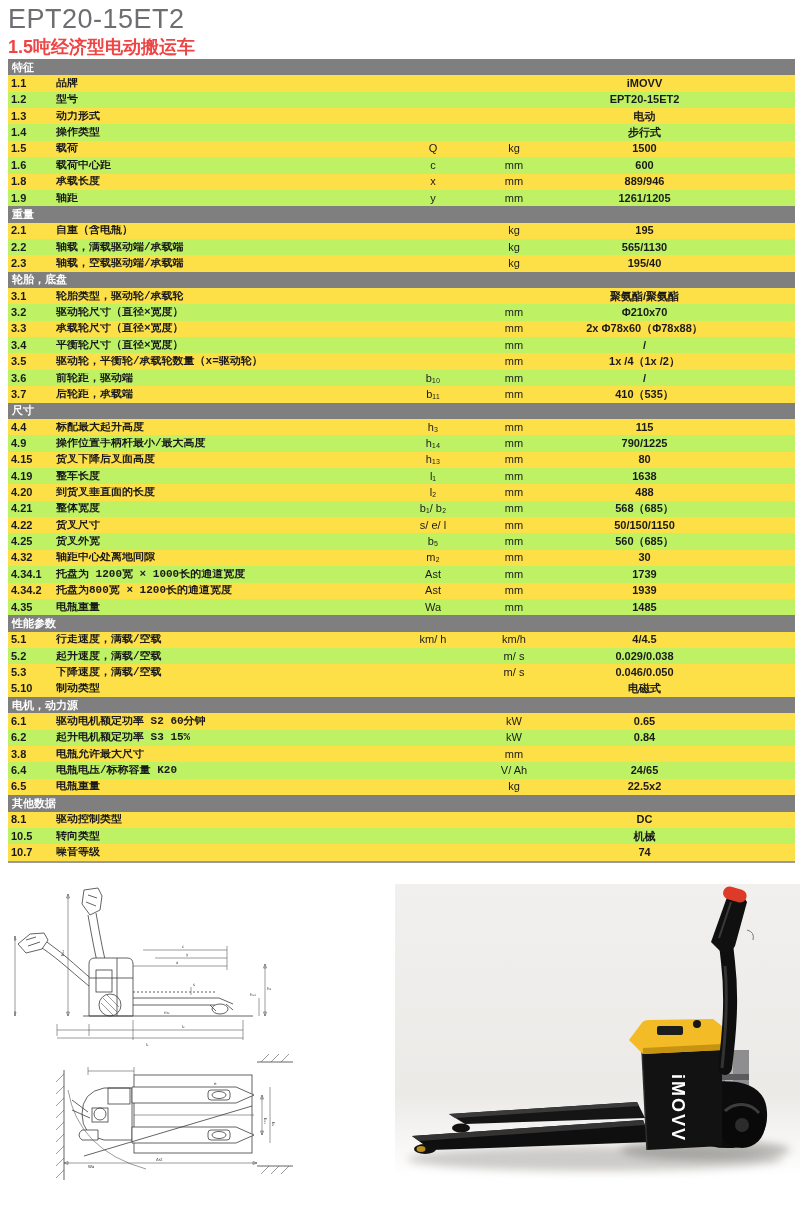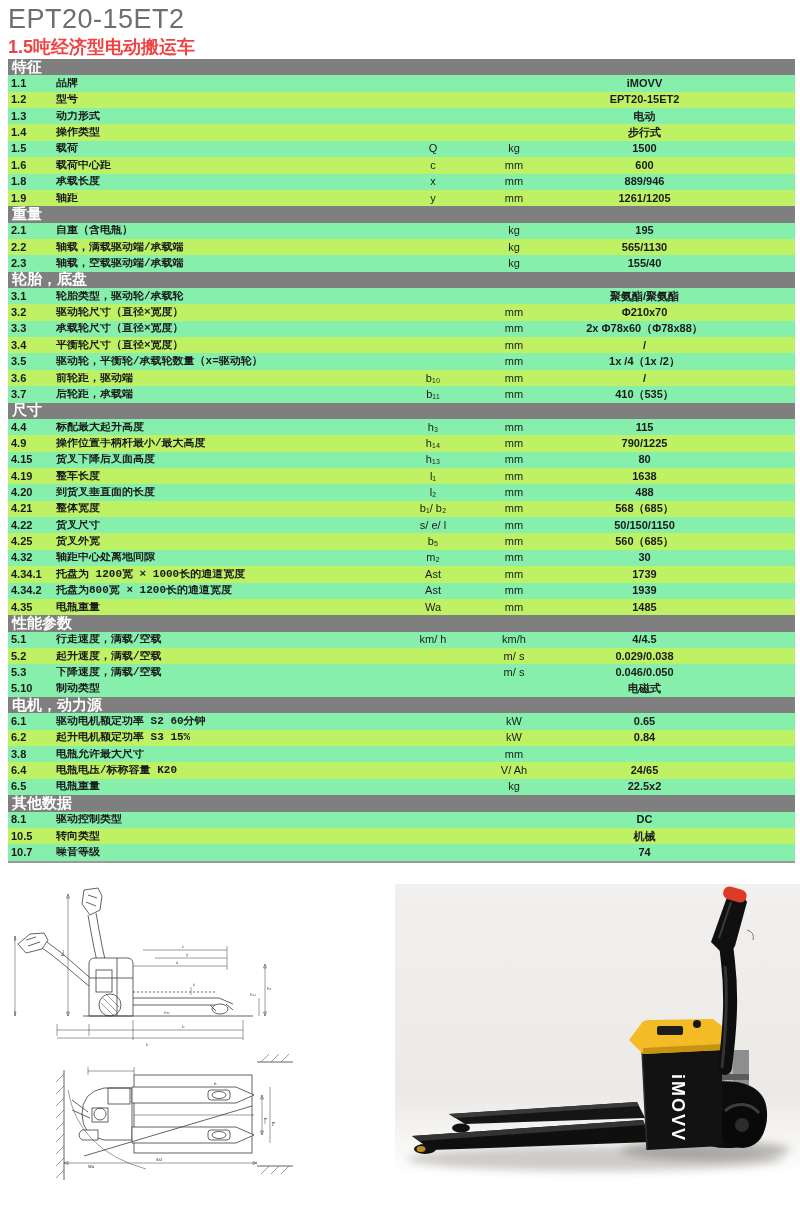--- a/index.html
+++ b/index.html
@@ -1,23 +1,23 @@
 <!DOCTYPE html>
 <html><head>
 <meta charset="utf-8">
 <style>
   html,body{margin:0;padding:0;background:#ffffff;}
   body{width:800px;height:1215px;position:relative;font-family:"Liberation Sans","DejaVu Sans",sans-serif;color:#1a1a1a;overflow:hidden;}
   .page-title{position:absolute;left:8px;top:4px;font-size:27px;font-weight:400;color:#6d6e71;letter-spacing:.5px;}
   .page-subtitle{position:absolute;left:8px;top:35px;font-size:18px;font-weight:bold;color:#ef4444;}
   .spec-table{position:absolute;left:8px;top:59px;width:787px;border-bottom:2px solid #9a9a9a;}
-  .section-hdr{height:16.36px;background:#7f7f7f;color:#ffffff;font-size:15px;font-weight:bold;
+  .section-hdr{height:16.36px;background:#7f7f7f;color:#ffffff;font-size:11px;font-weight:bold;
     display:flex;align-items:center;padding-left:4px;box-sizing:border-box;}
   .srow{display:grid;grid-template-columns:48px 1fr 70px 92px 235px;height:16.36px;align-items:center;
-    font-size:11px;line-height:1;box-sizing:border-box;background:#86efac;}
+    font-size:11px;line-height:1;box-sizing:border-box;background:#fde047;}
   .srow.alt{background:#bef264;}
   .c-code{padding-left:3px;font-weight:bold;}
   .c-label{font-weight:bold;white-space:nowrap;overflow:hidden;font-family:Liberation Mono, monospace;}
   .c-symbol{text-align:center;}
   .c-unit{text-align:center;}
   .c-value{text-align:center;font-weight:bold;padding-right:66px;white-space:nowrap;}
   .drawing{position:absolute;}
   .drawing svg{display:block;}
   .dim{stroke:#4a4a4a;stroke-width:.55;fill:none;}
   .ln{stroke:#3c3c3c;stroke-width:.8;fill:none;}
@@ -101,21 +101,21 @@
       <div class="c-label">轴载，满载驱动端/承载端</div>
       <div class="c-symbol"></div>
       <div class="c-unit">kg</div>
       <div class="c-value">565/1130</div>
     </div>
     <div class="srow">
       <div class="c-code">2.3</div>
       <div class="c-label">轴载，空载驱动端/承载端</div>
       <div class="c-symbol"></div>
       <div class="c-unit">kg</div>
-      <div class="c-value">155/40</div>
+      <div class="c-value">195/40</div>
     </div>
     <div class="section-hdr">轮胎，底盘</div>
     <div class="srow">
       <div class="c-code">3.1</div>
       <div class="c-label">轮胎类型，驱动轮/承载轮</div>
       <div class="c-symbol"></div>
       <div class="c-unit"></div>
       <div class="c-value">聚氨酯/聚氨酯</div>
     </div>
     <div class="srow alt">

